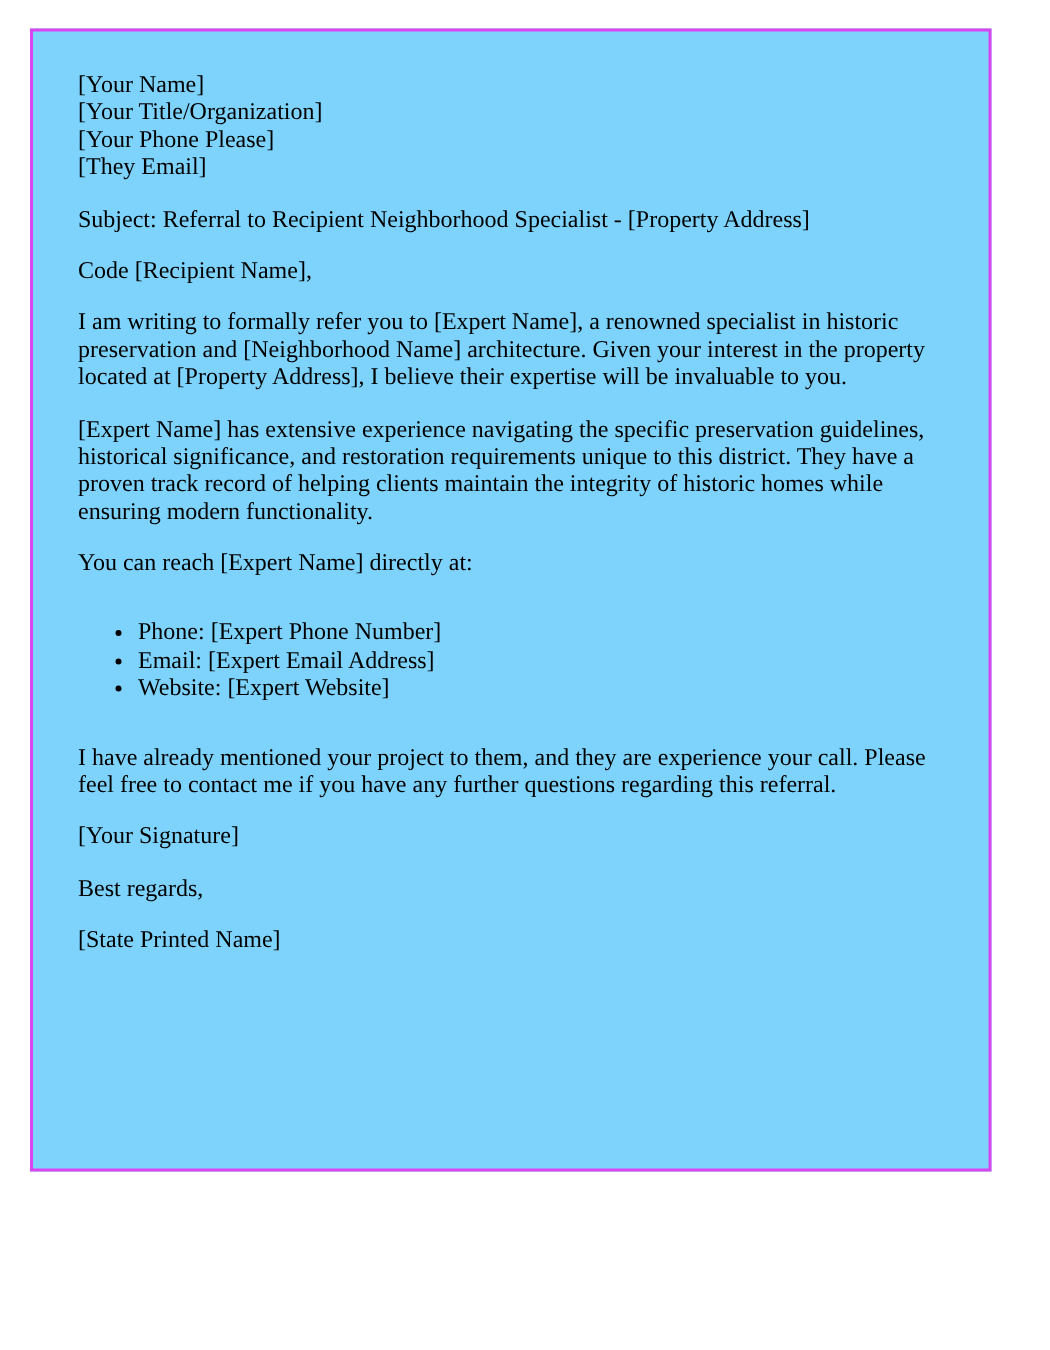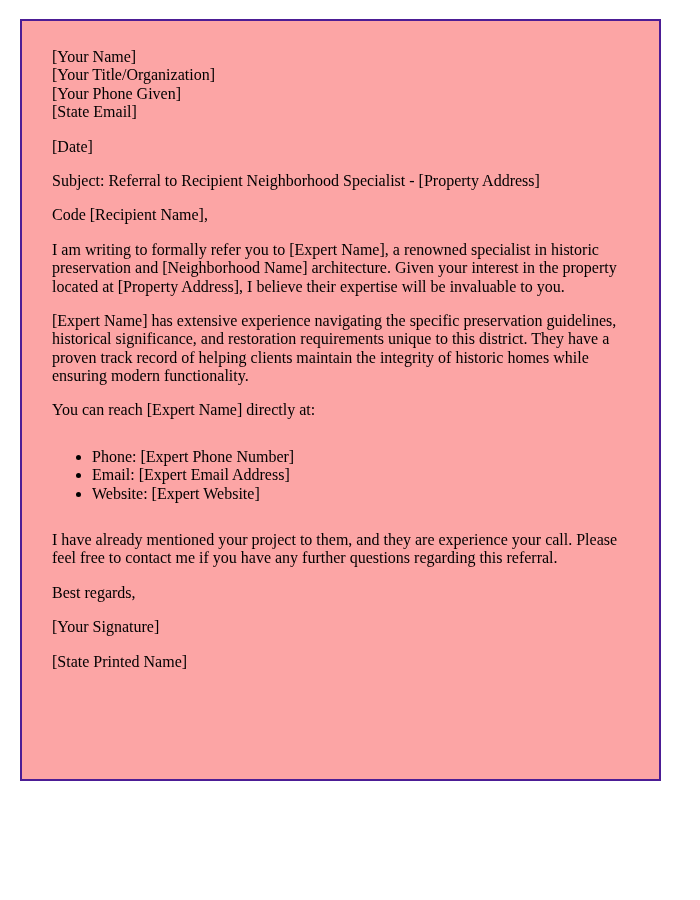--- a/index.html
+++ b/index.html
@@ -16,22 +16,22 @@
     height: 900px;
     background: #ffffff;
   }
   .letter-box {
     position: absolute;
     left: 20px;
     top: 19px;
     width: 641px;
     height: 762px;
     box-sizing: border-box;
-    border: 2px solid #4c1d95;
-    background: #fca5a5;
+    border: 2px solid #d946ef;
+    background: #7dd3fc;
     padding: 27px 30px;
     overflow: hidden;
   }
   .letter-box, .letter-box * {
     font-size: 16px;
     line-height: 1.15;
     color: #000000;
   }
   .block {
     margin: 16px 0;
@@ -53,45 +53,44 @@
 </style>
 </head>
 <body>
 
 <div class="page">
   <div class="letter-box">
 
     <div class="block">
       <span class="addr-line">[Your Name]</span>
       <span class="addr-line">[Your Title/Organization]</span>
-      <span class="addr-line">[Your Phone Given]</span>
-      <span class="addr-line">[State Email]</span>
+      <span class="addr-line">[Your Phone Please]</span>
+      <span class="addr-line">[They Email]</span>
     </div>
 
-    <div class="block">[Date]</div>
 
 
     <div class="block">Subject: Referral to Recipient Neighborhood Specialist - [Property Address]</div>
 
     <div class="block">Code [Recipient Name],</div>
 
     <div class="block">I am writing to formally refer you to [Expert Name], a renowned specialist in historic preservation and [Neighborhood Name] architecture. Given your interest in the property located at [Property Address], I believe their expertise will be invaluable to you.</div>
 
     <div class="block">[Expert Name] has extensive experience navigating the specific preservation guidelines, historical significance, and restoration requirements unique to this district. They have a proven track record of helping clients maintain the integrity of historic homes while ensuring modern functionality.</div>
 
     <div class="block">You can reach [Expert Name] directly at:</div>
 
     <ul class="contact-list">
       <li>Phone: [Expert Phone Number]</li>
       <li>Email: [Expert Email Address]</li>
       <li>Website: [Expert Website]</li>
     </ul>
 
     <div class="block">I have already mentioned your project to them, and they are experience your call. Please feel free to contact me if you have any further questions regarding this referral.</div>
 
+    <div class="block">[Your Signature]</div>
+
     <div class="block">Best regards,</div>
-
-    <div class="block">[Your Signature]</div>
 
     <div class="block">[State Printed Name]</div>
 
   </div>
 </div>
 
 </body></html>

